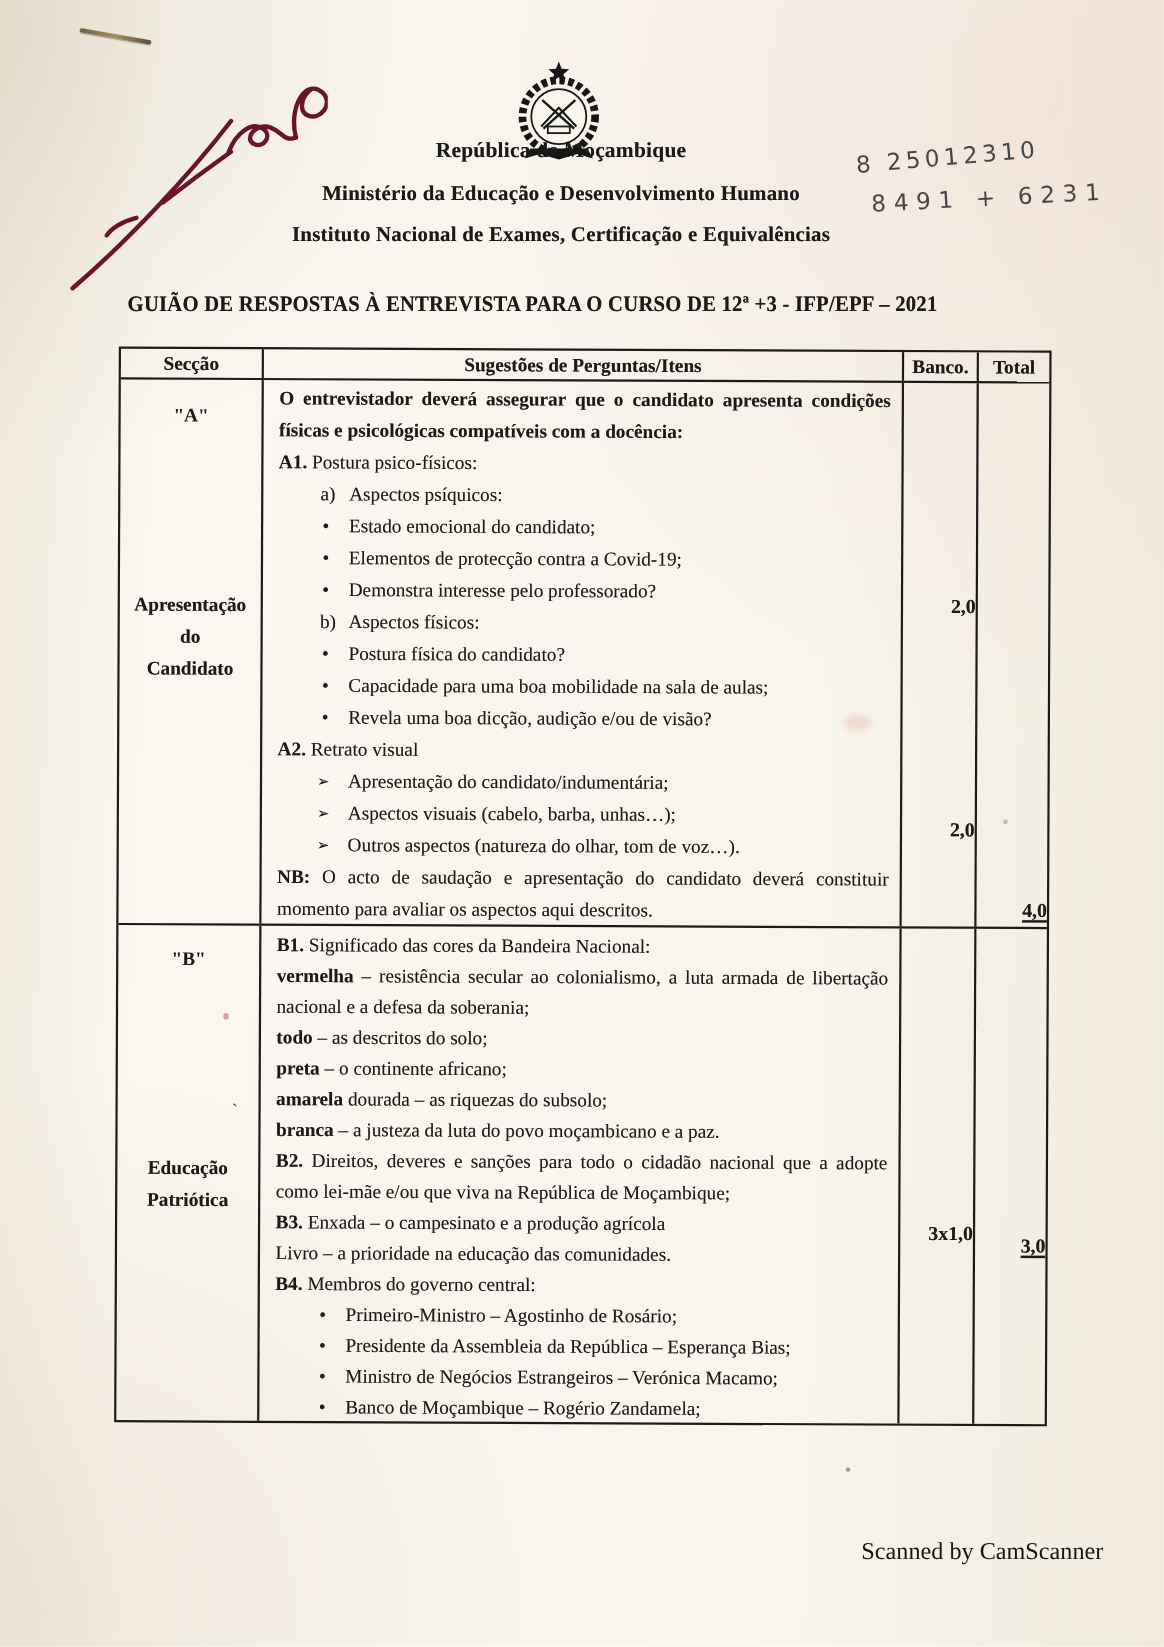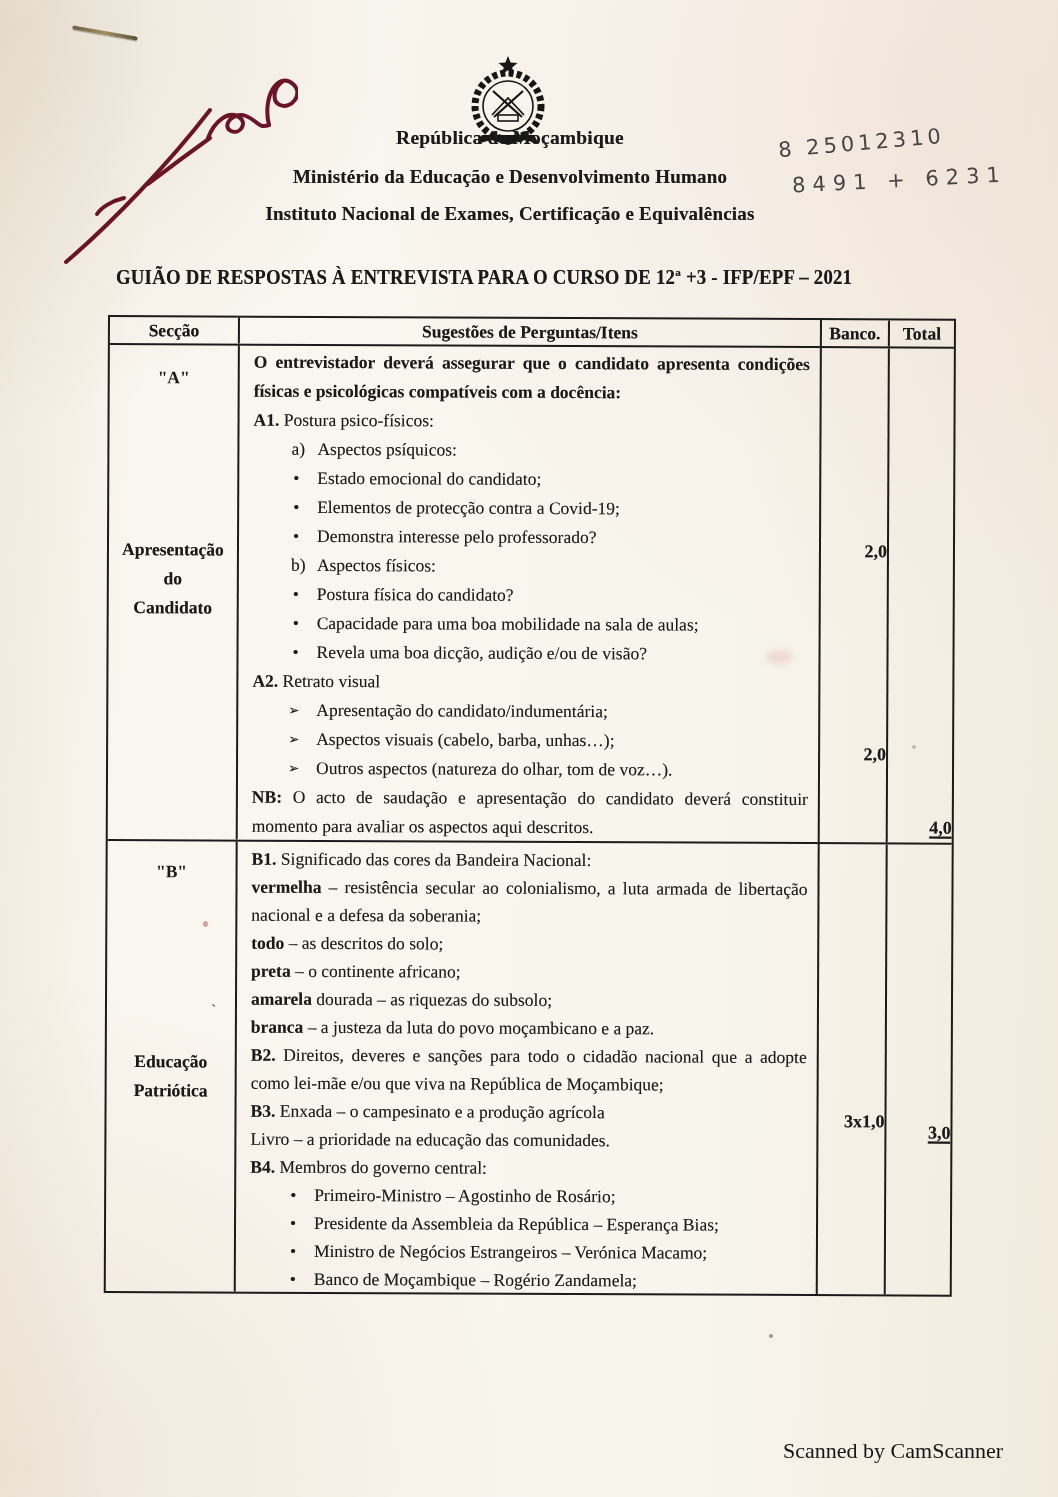--- a/index.html
+++ b/index.html
@@ -70,21 +70,21 @@
   
   .val{position:absolute;width:100%;text-align:right;font-weight:bold;font-size:18px;
     text-shadow:0 0 .5px rgba(10,10,10,.5);}
   .rA .c-parc .v0{top:193px;}
   .rA .c-parc .v1{top:396px;}
   .rA .c-total .vt{bottom:4px;}
   .rB .c-parc .v0{top:224px;margin-top:43px;}
   .rB .c-total .vt{top:278px;}
   .underl{text-decoration:underline;text-decoration-thickness:2px;text-underline-offset:3px;}
   
-  .watermark{position:absolute;right:55px;top:1438px;font-size:22px;color:#141414;}
+  .watermark{position:absolute;right:55px;top:1397px;font-size:22px;color:#141414;}
   .speck{position:absolute;border-radius:50%;}
   .sp1{left:766px;top:650px;width:26px;height:14px;background:rgba(225,170,160,.35);filter:blur(3px);}
   .sp2{left:203px;top:921px;width:5px;height:6px;background:rgba(190,90,95,.55);filter:blur(.5px);}
   .sp3{left:769px;top:1334px;width:4px;height:4px;background:rgba(90,90,90,.6);}
   .sp4{left:912px;top:745px;width:4px;height:4px;background:rgba(120,120,120,.45);}
 </style>
 </head>
 <body>
 
 <div class="page">

